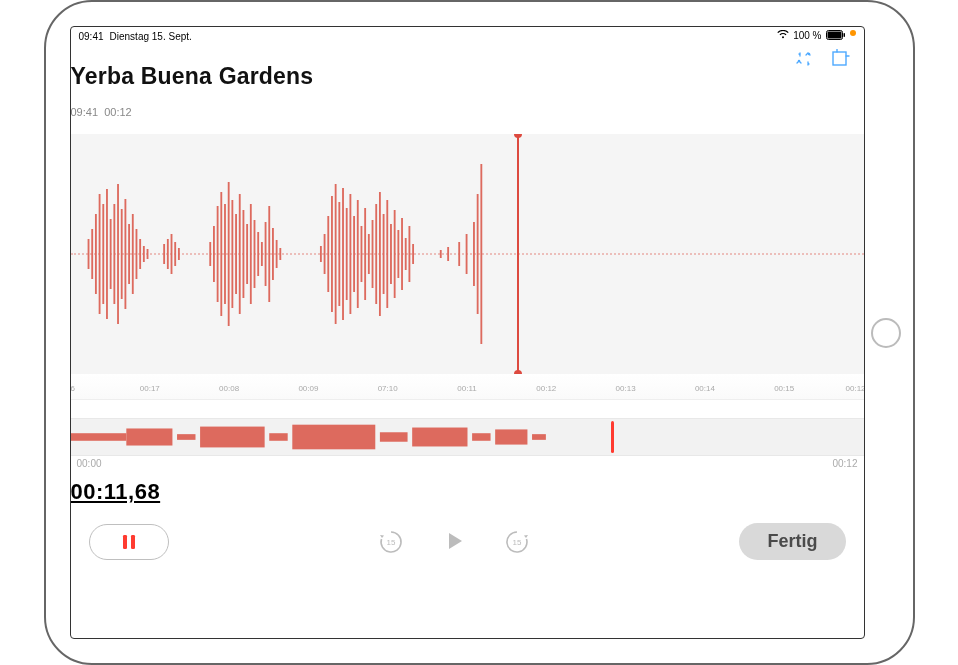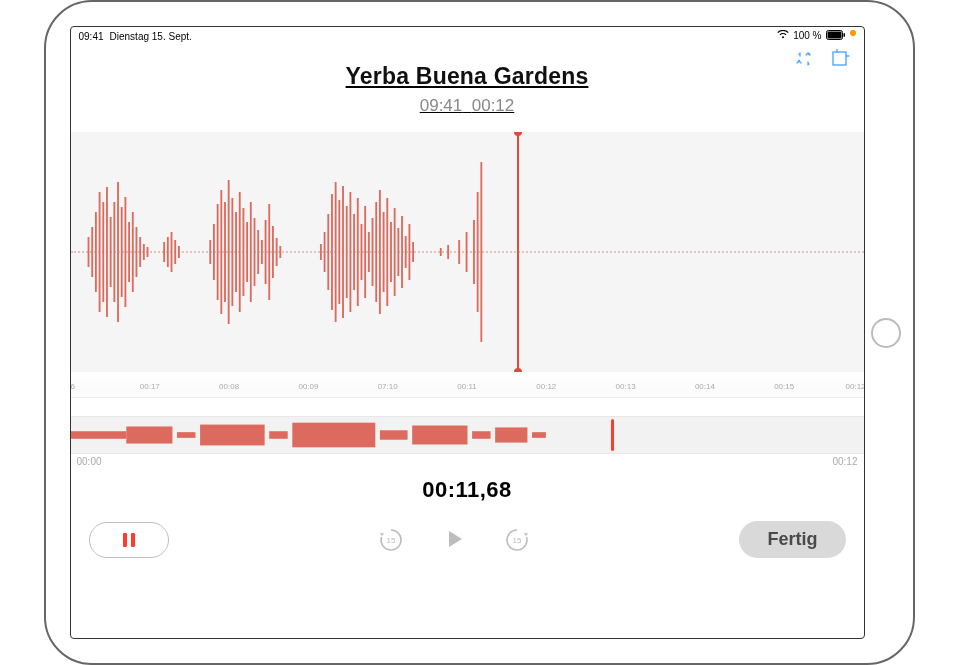--- a/index.html
+++ b/index.html
@@ -55,30 +55,28 @@
   .battery-icon { display: inline-block; }
   .orange-dot { width: 6px; height: 6px; background: #ff9500; border-radius: 50%; }
   
   .top-toolbar {
     position: absolute; top: 22px; right: 14px;
     display: flex; gap: 16px;
   }
   .top-toolbar .tbtn { color: #007aff; cursor: pointer; opacity: .85; }
   
   .header {
-    text-align: center;
     padding-top: 18px;
-    text-decoration: underline;
   }
   .header-title {
     font-size: 23px; font-weight: 700; letter-spacing: .2px;
     color: #111;
   }
   .header-sub {
-    font-size: 17px; color: #888; margin-top: 6px;
+    font-size: 11px; color: #888; margin-top: 16px;
   }
   
   .wave-main {
     margin-top: 16px;
     height: 240px;
     background: #f5f5f5;
     position: relative;
     overflow: hidden;
   }
   .wave-main .mid-dots {
@@ -124,25 +122,25 @@
     position: absolute; top: 2px; bottom: 2px; width: 3px;
     background: #ff3b30; border-radius: 2px;
   }
   .mini-times {
     display: flex; justify-content: space-between;
     font-size: 10px; color: #aaa;
     padding: 2px 6px 0;
   }
   
   .big-time {
-    text-align: center;
     font-size: 22px; font-weight: 600;
     margin-top: 10px;
     font-variant-numeric: tabular-nums;
     letter-spacing: .5px;
+    text-decoration: underline;
   }
   
   .controls {
     margin-top: 18px;
     display: flex; align-items: center;
     padding: 0 18px 14px;
     gap: 18px;
   }
   .pill {
     padding: 8px 30px;

